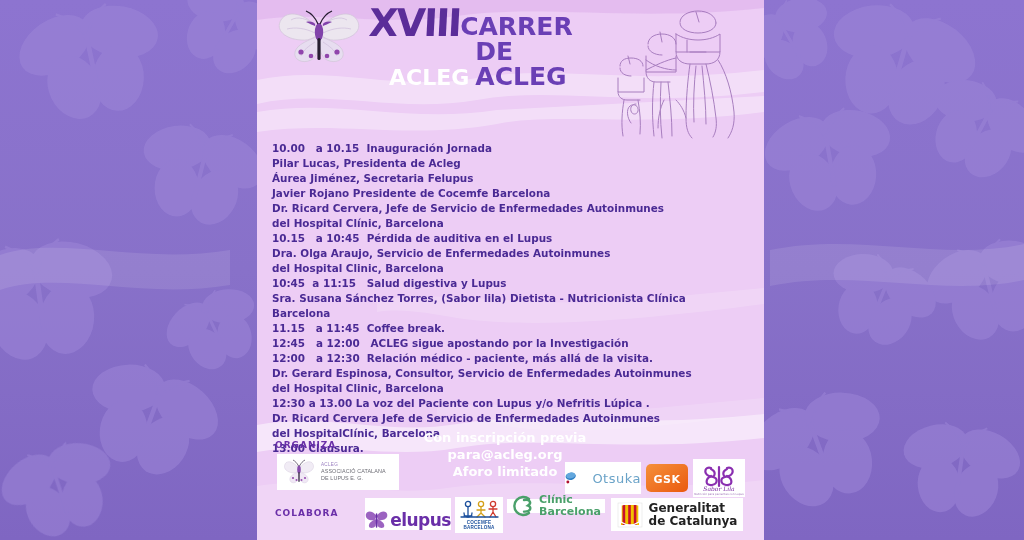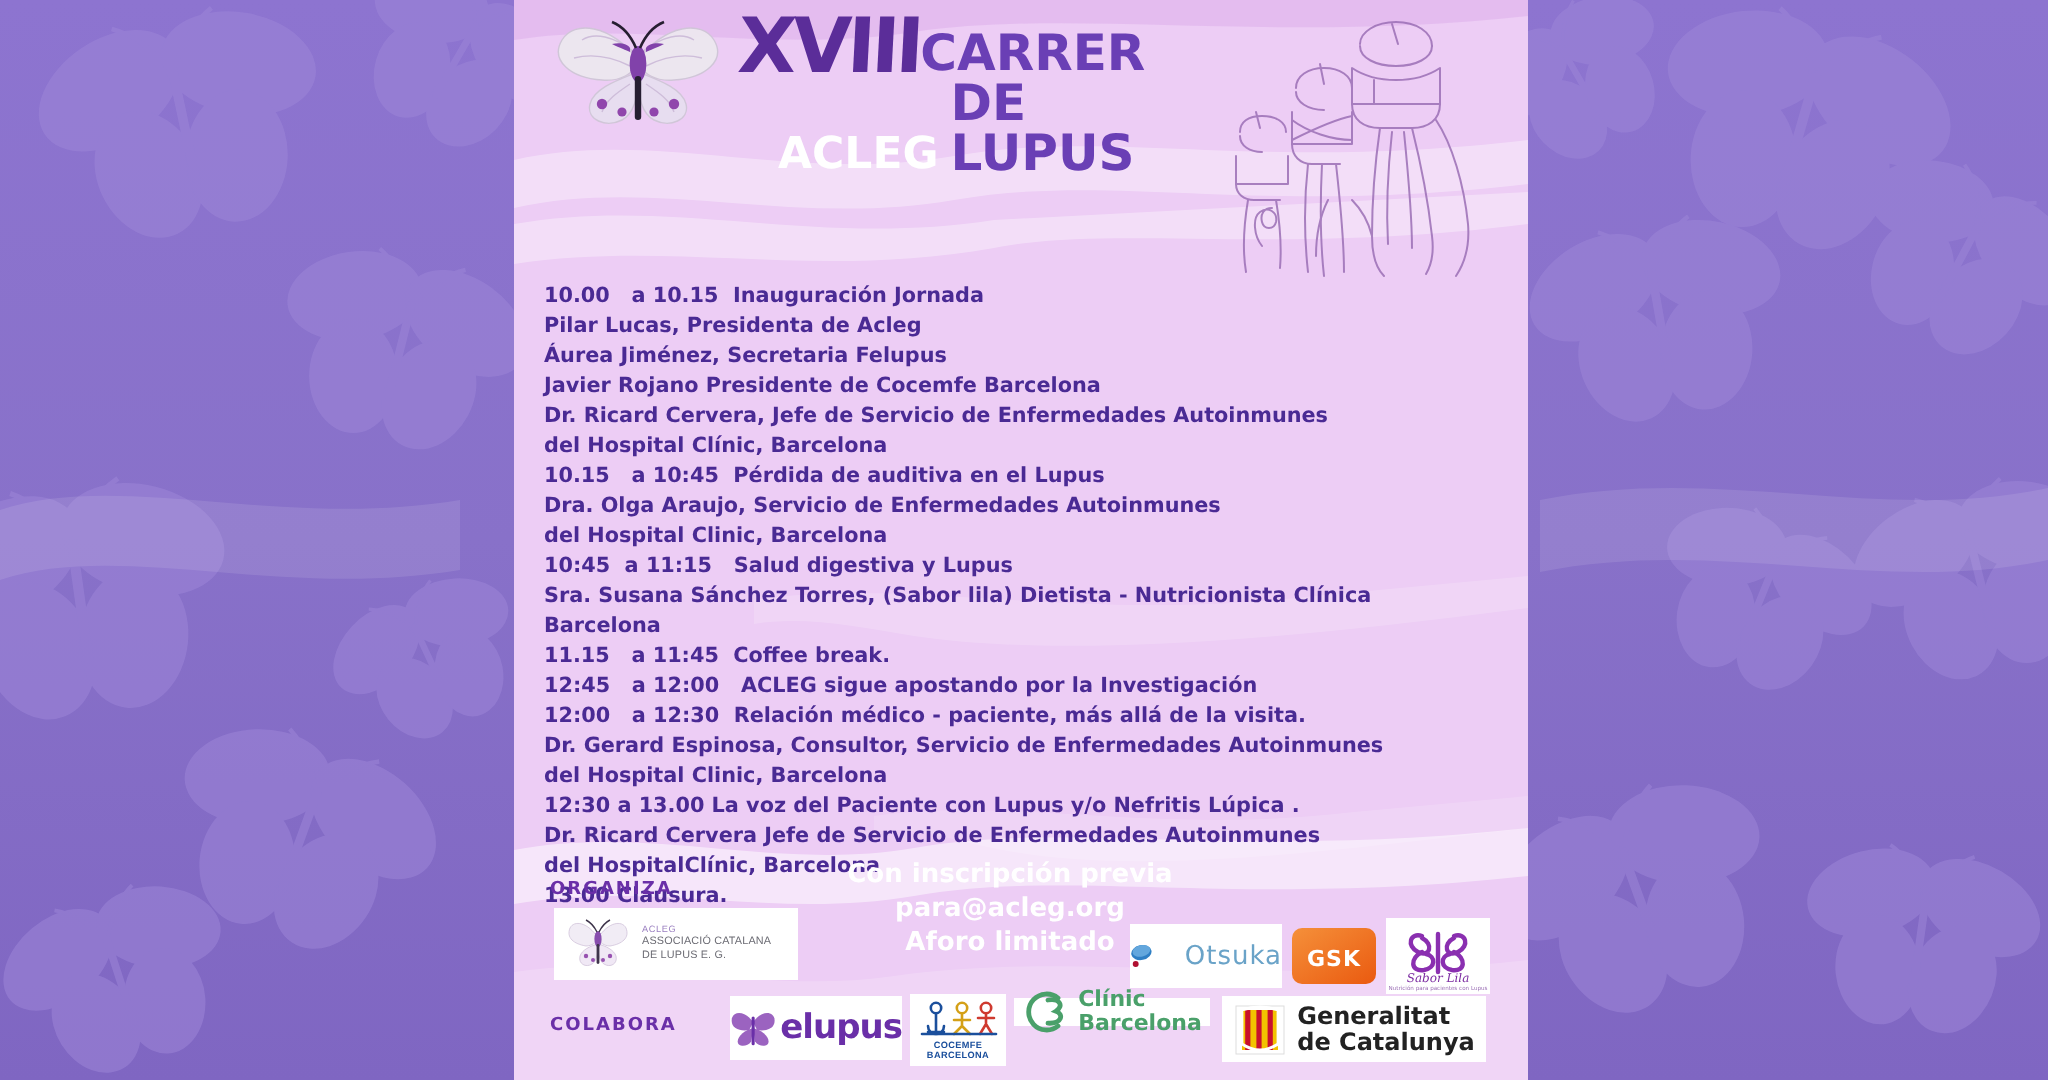--- a/index.html
+++ b/index.html
@@ -117,21 +117,21 @@
   }
   .otsuka { left: 308px; top: 462px; width: 76px; height: 32px; gap: 16px; }
   .otsuka .word { color: #6aa3c8; font-size: 13px; letter-spacing: .5px; font-family: "DejaVu Sans", sans-serif;}
   .gsk    { left: 388px; top: 461px; width: 44px; height: 34px; background: transparent;}
   .saborlila { left: 436px; top: 459px; width: 52px; height: 38px; }
 
   .collab {
     position: absolute; background: #fff;
     display: flex; align-items: center; justify-content: center;
   }
-  .c-elupus { left: 108px; top: 498px; width: 86px; height: 32px; gap: 2px; }
+  .c-elupus { left: 108px; top: 498px; width: 86px; height: 32px; gap: 2px; align-items: flex-end; }
   .c-elupus .word { font-size: 17px; font-weight: 900; color: #6a2fa8; letter-spacing: -.5px; font-family: "DejaVu Sans", sans-serif;}
   .c-cocemfe { left: 198px; top: 497px; width: 48px; height: 36px; flex-direction: column; }
   .c-clinic { left: 250px; top: 499px; width: 98px; height: 14px; gap: 4px;}
   .c-clinic .word { color: #4aa06a; font-size: 11px; font-weight: 700; line-height: 12px; font-family: "DejaVu Sans", sans-serif;}
   .c-gene { left: 354px; top: 498px; width: 132px; height: 33px; gap: 6px; }
   .c-gene .word { color: #222; font-size: 12px; font-weight: 700; line-height: 13px; font-family: "DejaVu Sans", sans-serif;}
 
   .cocemfe-cap { font-size: 4.6px; font-weight: 900; color: #1b4f9c; letter-spacing: .2px; line-height: 1.15; text-align:center;}
 </style>
 </head>
@@ -221,21 +221,21 @@
       </svg>
     </div>
 
     <div class="title-block">
       <div class="t-row1">
         <span class="xviii">XVIII</span>
         <span class="jornada">CARRER</span>
       </div>
       <div class="t-row2">
         <span class="acleg">ACLEG</span>
-        <span class="delupus">DE LUPUS</span>
+        <span class="delupus">DE ACLEG</span>
       </div>
     </div>
 
     <div class="gaudi">
       <svg viewBox="0 0 150 140" aria-hidden="true">
         <g fill="none" stroke="#9b6fb5" stroke-width="1" stroke-linecap="round" stroke-linejoin="round">
           <path d="M86 12 L89 22"></path>
           <path d="M70 22 C 70 16 78 11 88 11 C 98 11 106 16 106 23"></path>
           <path d="M70 23 C 70 29 78 33 88 33 C 98 33 106 29 106 23"></path>
           <path d="M66 34 L66 52 L110 52 L110 34 C 104 38 96 40 88 40 C 80 40 72 38 66 34 Z"></path>

